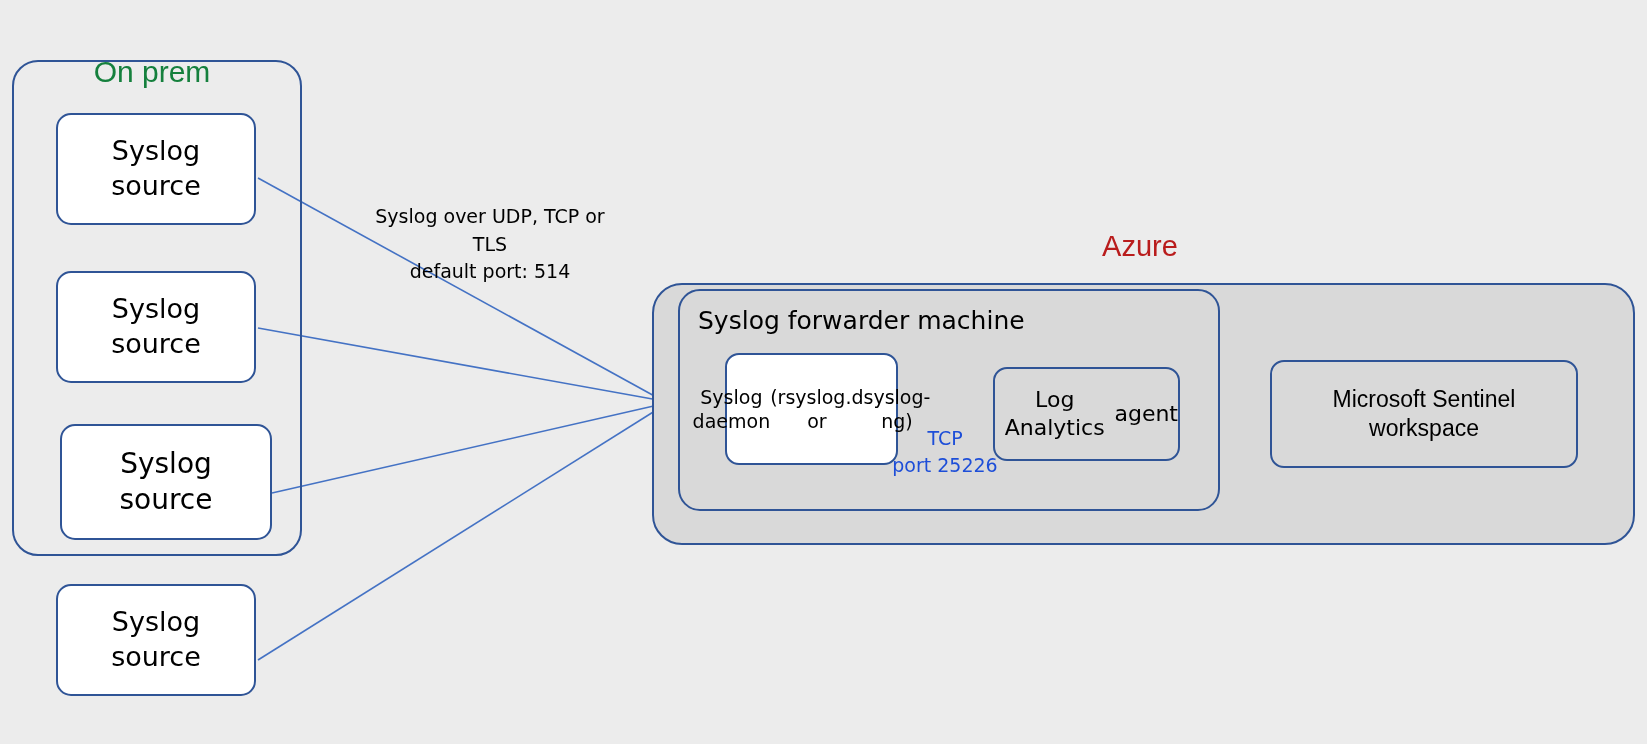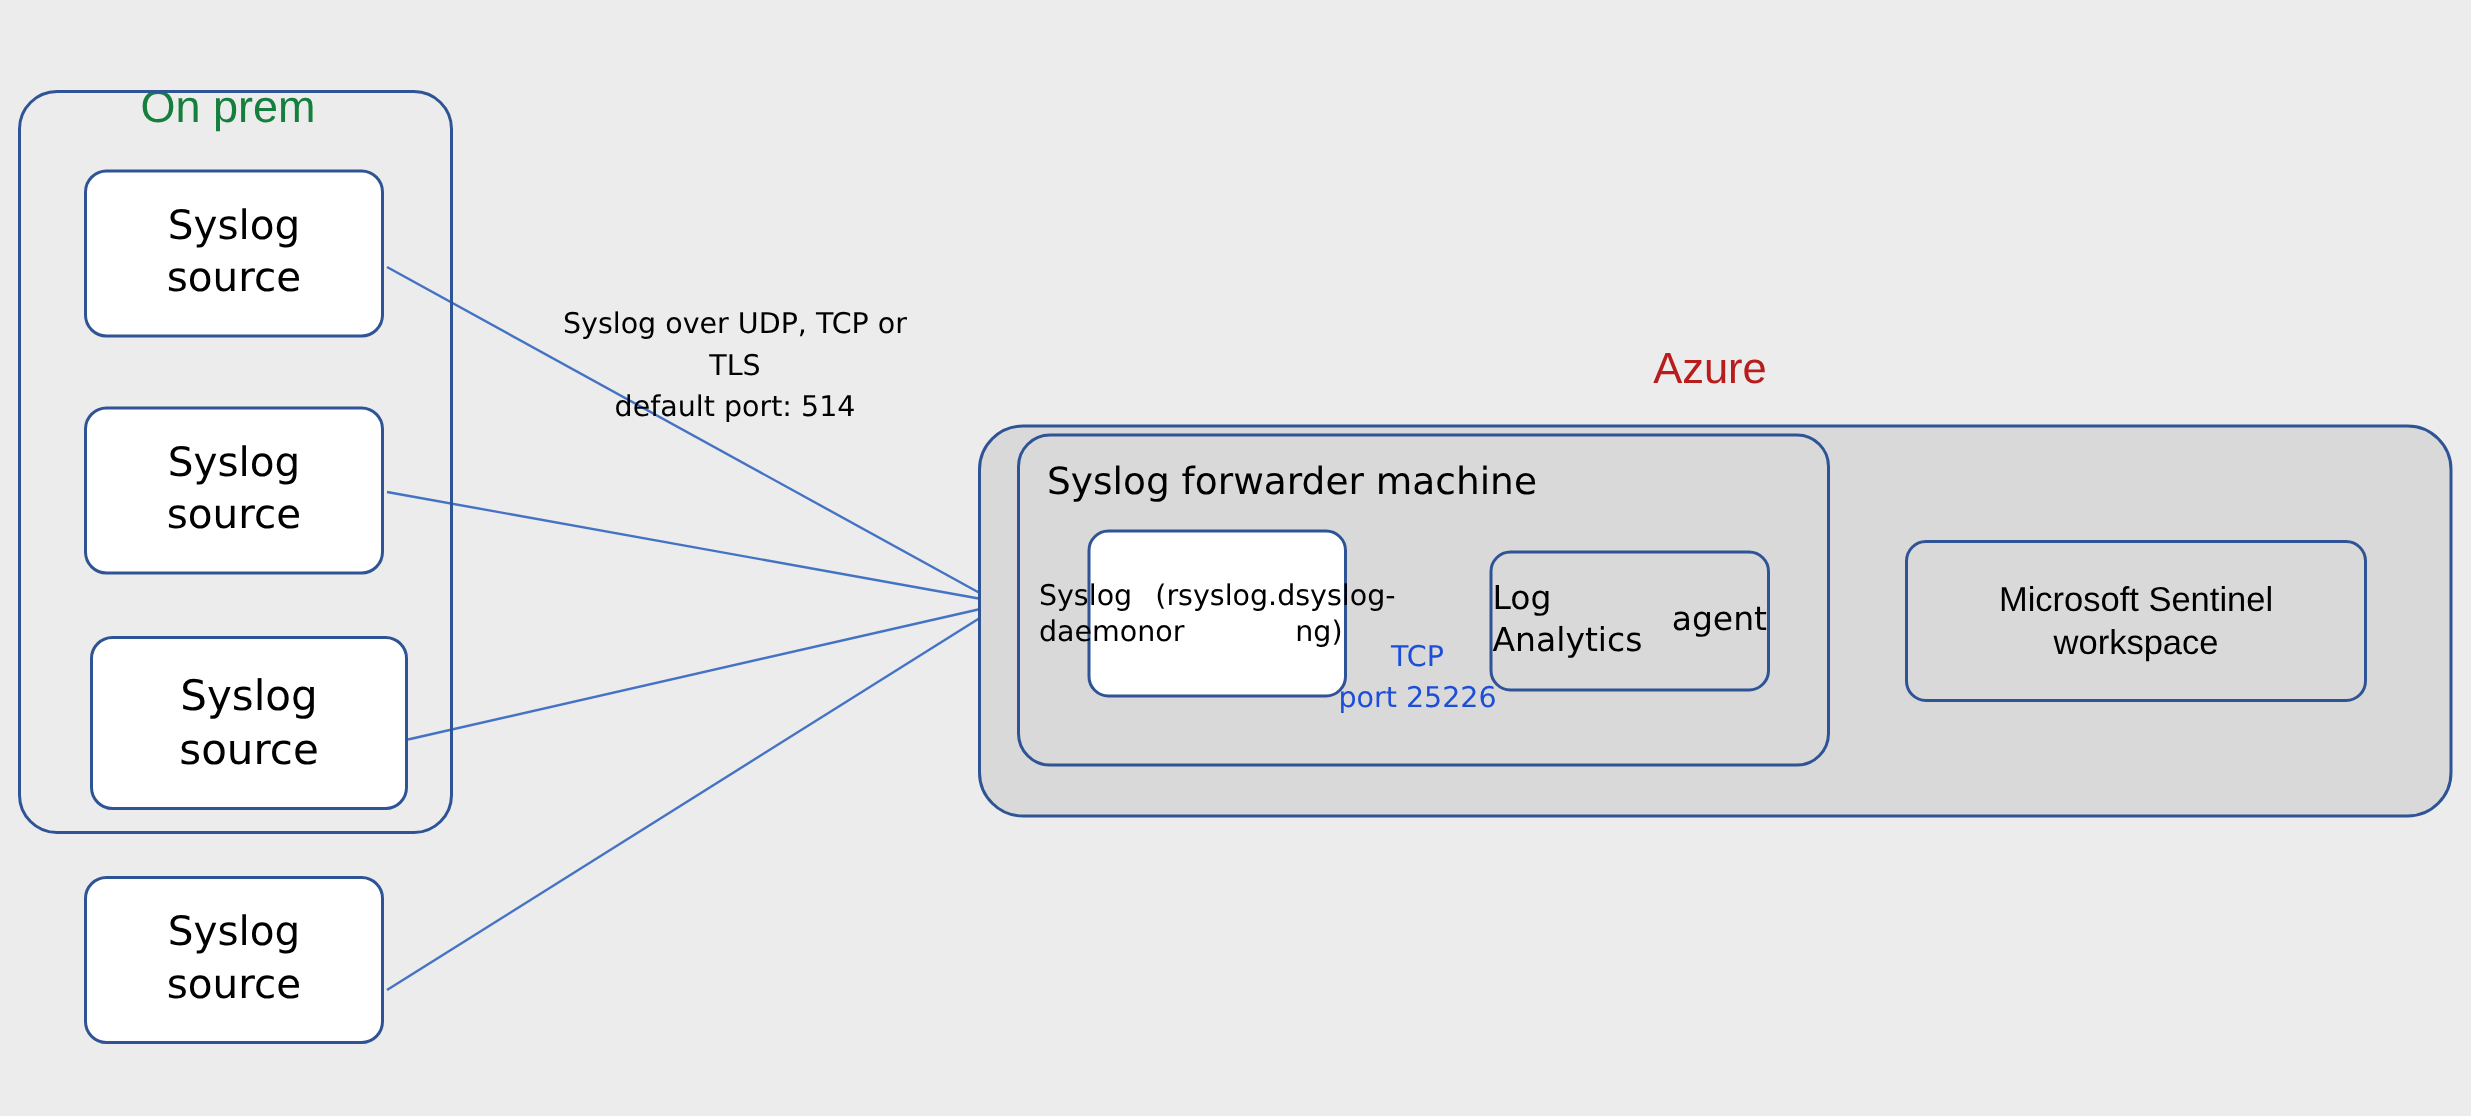--- a/index.html
+++ b/index.html
@@ -19,20 +19,21 @@
 
   
   .rbox {
     position: absolute;
     box-sizing: border-box;
     border: 2.5px solid #2f5496;
     border-radius: 16px;
     display: flex;
     align-items: center;
     justify-content: center;
+    text-align: center;
     color: #000;
     line-height: 1.28;
   }
   .container-box {
     position: absolute;
     box-sizing: border-box;
     border: 2.5px solid #2f5496;
     border-radius: 26px;
   }
 

